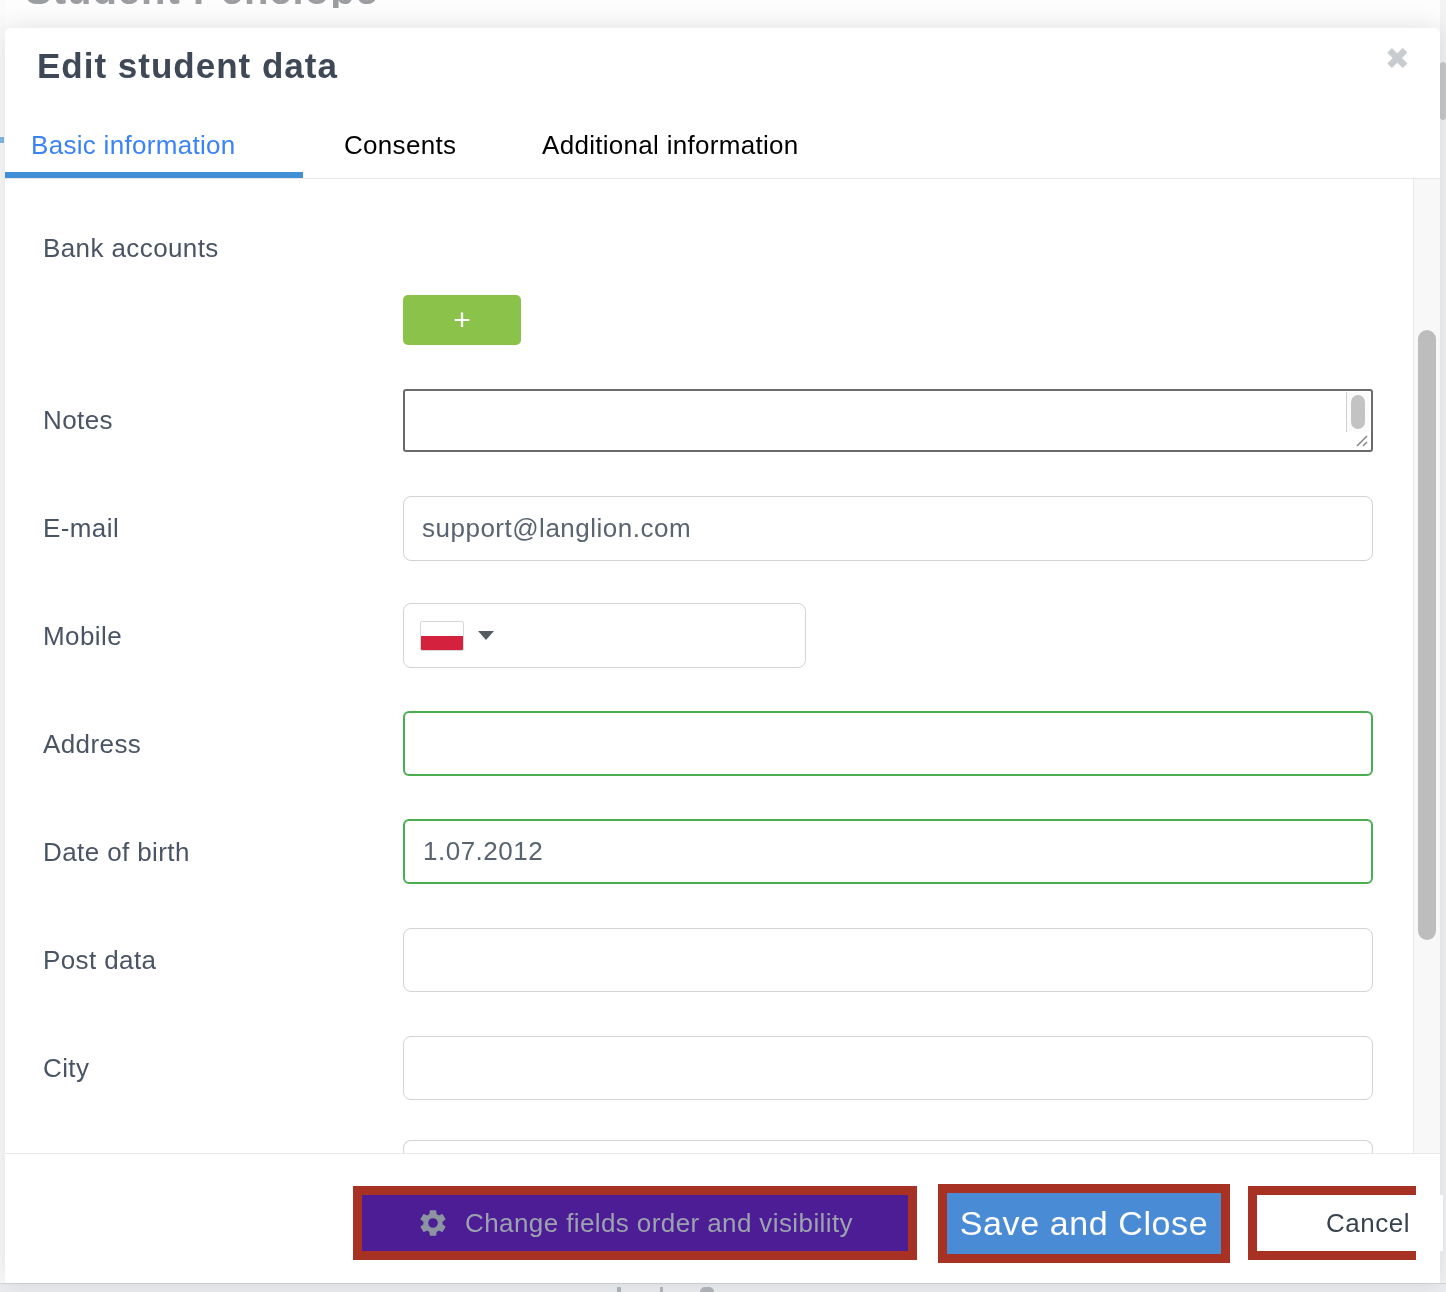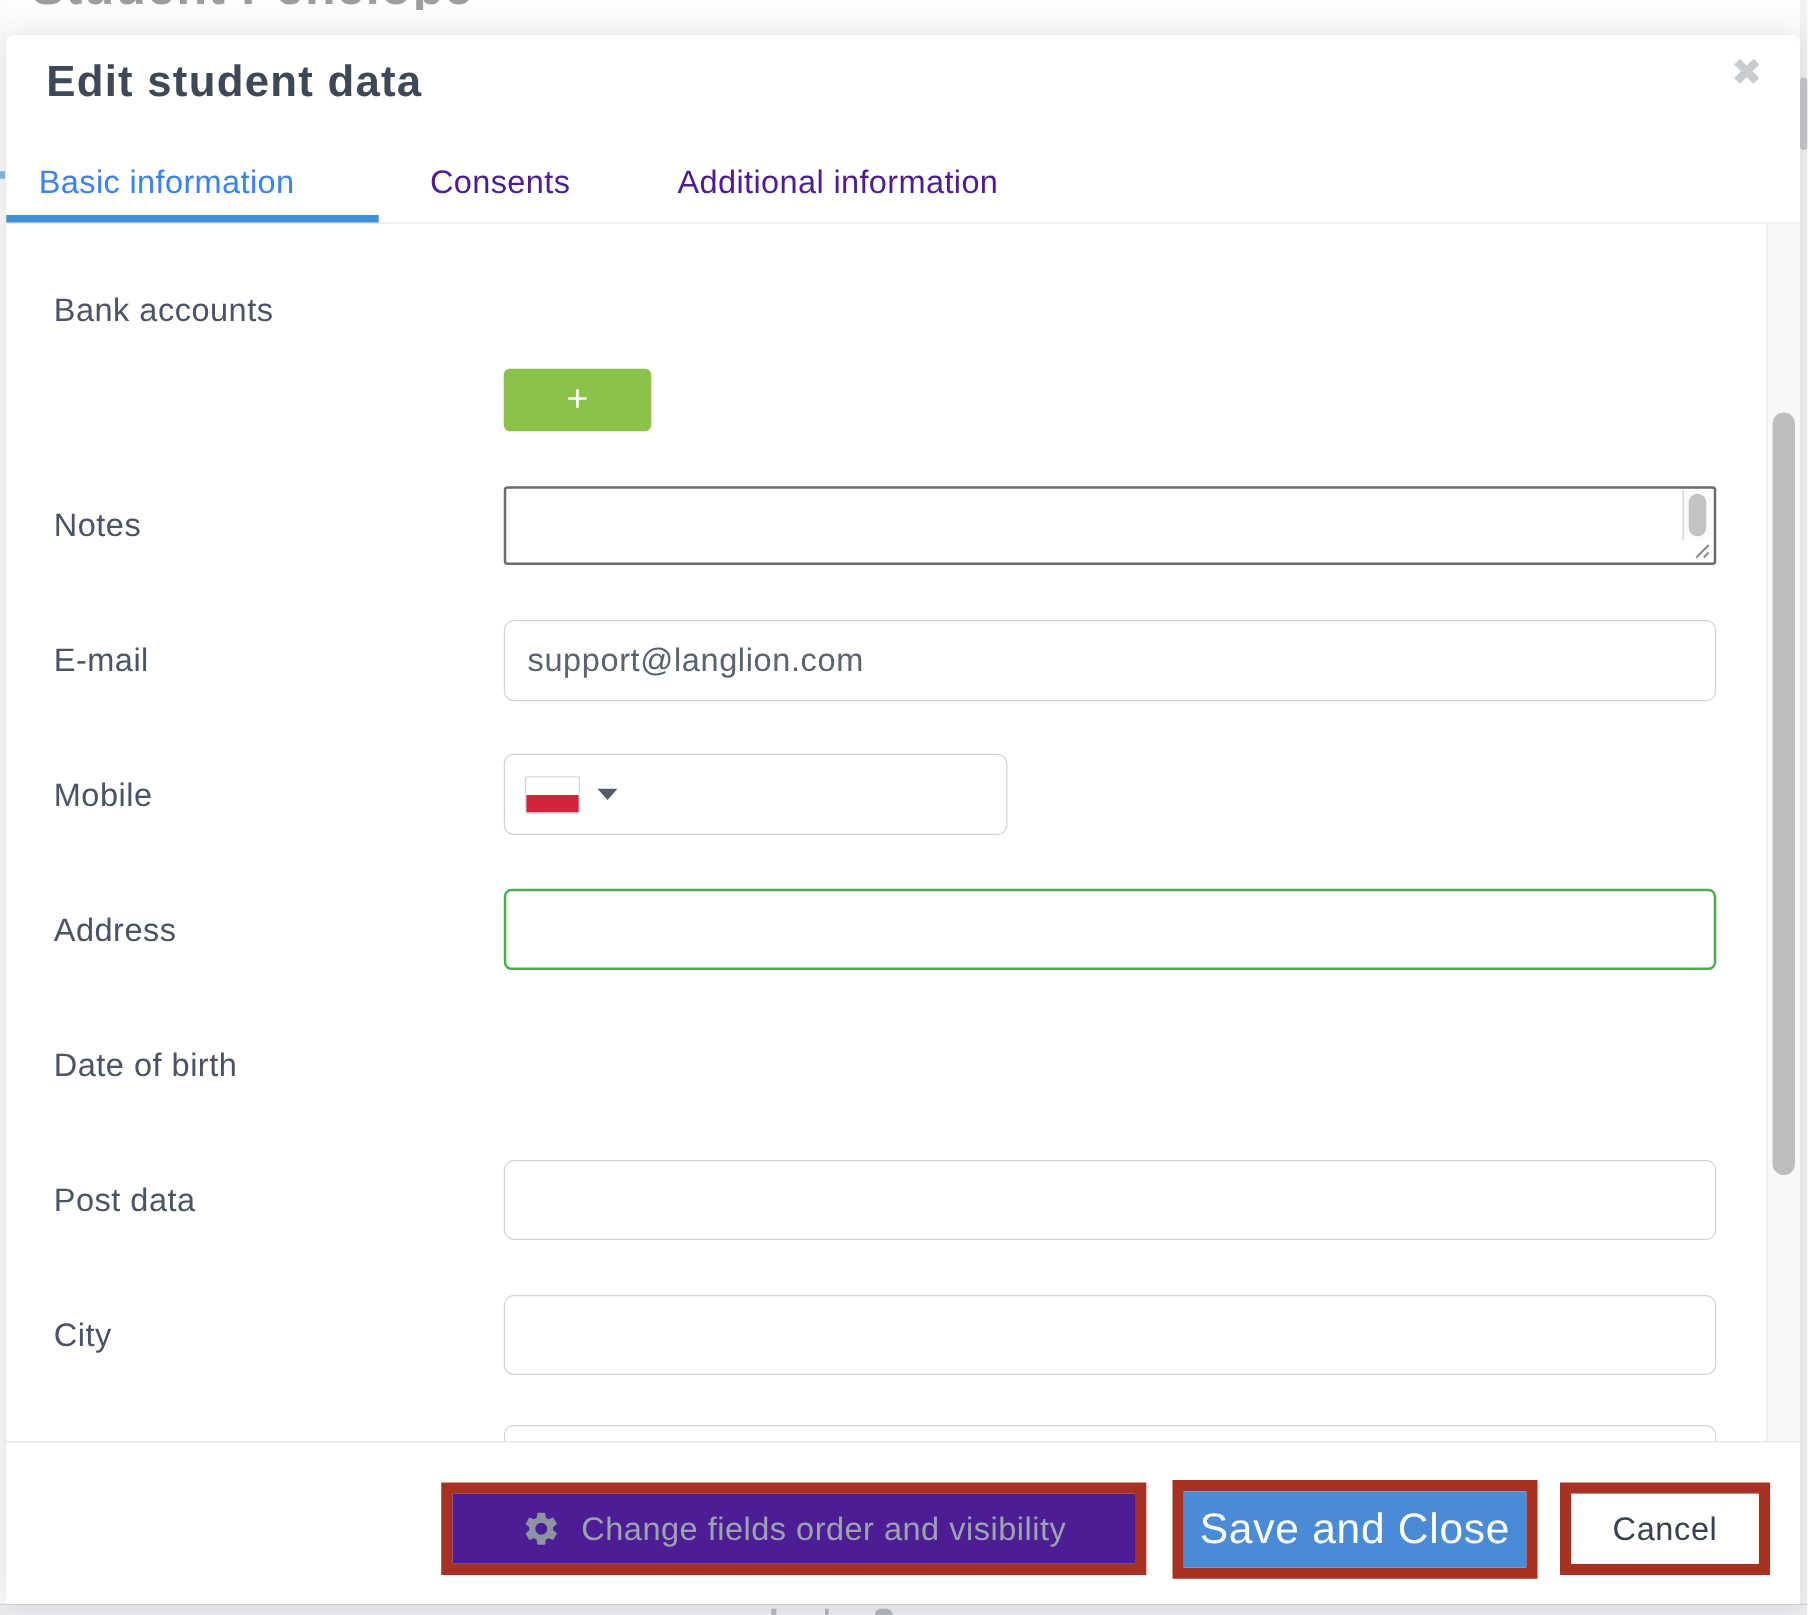--- a/index.html
+++ b/index.html
@@ -33,21 +33,21 @@
     background:#ffffff; border-radius:6px 6px 0 0; box-shadow:0 0 24px rgba(40,50,70,.14); }
 
   .modal-title { position:absolute; left:32px; top:18px; font-size:35px; font-weight:600;
     color:#3f4857; letter-spacing:1px; }
   .close-x { position:absolute; right:30px; top:16px; font-size:30px; font-weight:700;
     color:#c9cccf; cursor:pointer; line-height:1; }
 
   
   .tabbar { position:absolute; left:0; top:86px; width:100%; height:65px;
     border-bottom:1px solid #e8e8ea; }
-  .tab { position:absolute; top:16px; font-size:26px; color:#4c1d95; letter-spacing:.3px; cursor:pointer; }
+  .tab { position:absolute; top:16px; font-size:26px; color:#000000; letter-spacing:.3px; cursor:pointer; }
   .tab.active { color:#3b82f6; }
   .tab.t1 { left:26px; }
   .tab.t2 { left:339px; }
   .tab.t3 { left:537px; }
   .tab-underline { position:absolute; left:0; top:58px; width:298px; height:6px; background:#418fd6; }
 
   
   .f-label { position:absolute; left:38px; height:36px; line-height:36px;
     font-size:26px; color:#4a5464; letter-spacing:.4px; }
   .lbl-bank  { top:202px; }
@@ -113,21 +113,21 @@
     display:flex; align-items:center; justify-content:center; gap:16px;
     font-size:26px; color:#9ba3ae; letter-spacing:.4px;
     font-family:"Liberation Sans","DejaVu Sans",sans-serif; }
   .gear { width:32px; height:32px; fill:#8d94a1; flex:0 0 auto; }
 
   .save-btn { width:100%; height:100%; background:#4a8bd5; border:none; cursor:pointer;
     font-size:34px; color:#ffffff; letter-spacing:.6px;
     font-family:"Liberation Sans","DejaVu Sans",sans-serif; }
   .cancel-btn { width:100%; height:100%; background:#ffffff; border:none; cursor:pointer;
     font-size:26px; color:#39424f; letter-spacing:.5px;
-    font-family:"Liberation Sans","DejaVu Sans",sans-serif; }
+    font-family:"Liberation Sans","DejaVu Sans",sans-serif;margin-left:36px; }
 </style>
 </head>
 <body>
 
 <div class="page">
 
   <div class="behind-top">
     <span>Student Penelope</span>
   </div>
   <div class="behind-left">
@@ -173,20 +173,21 @@
     <div class="f-label lbl-mobile">Mobile</div>
     <div class="in-mobile">
       <div class="flag-pl"></div>
       <div class="flag-caret"></div>
     </div>
 
     <div class="f-label lbl-addr">Address</div>
     <input class="f-input in-addr" readonly="" value="" style="">
 
     <div class="f-label lbl-dob">Date of birth</div>
+    <input class="f-input in-dob" readonly="" value="1.07.2012" style="">
 
     <div class="f-label lbl-post">Post data</div>
     <input class="f-input in-post" readonly="" value="" style="">
 
     <div class="f-label lbl-city">City</div>
     <input class="f-input in-city" readonly="" value="" style="">
 
     <input class="f-input in-partial" readonly="" style="">
 
     <div class="scrolltrack">

